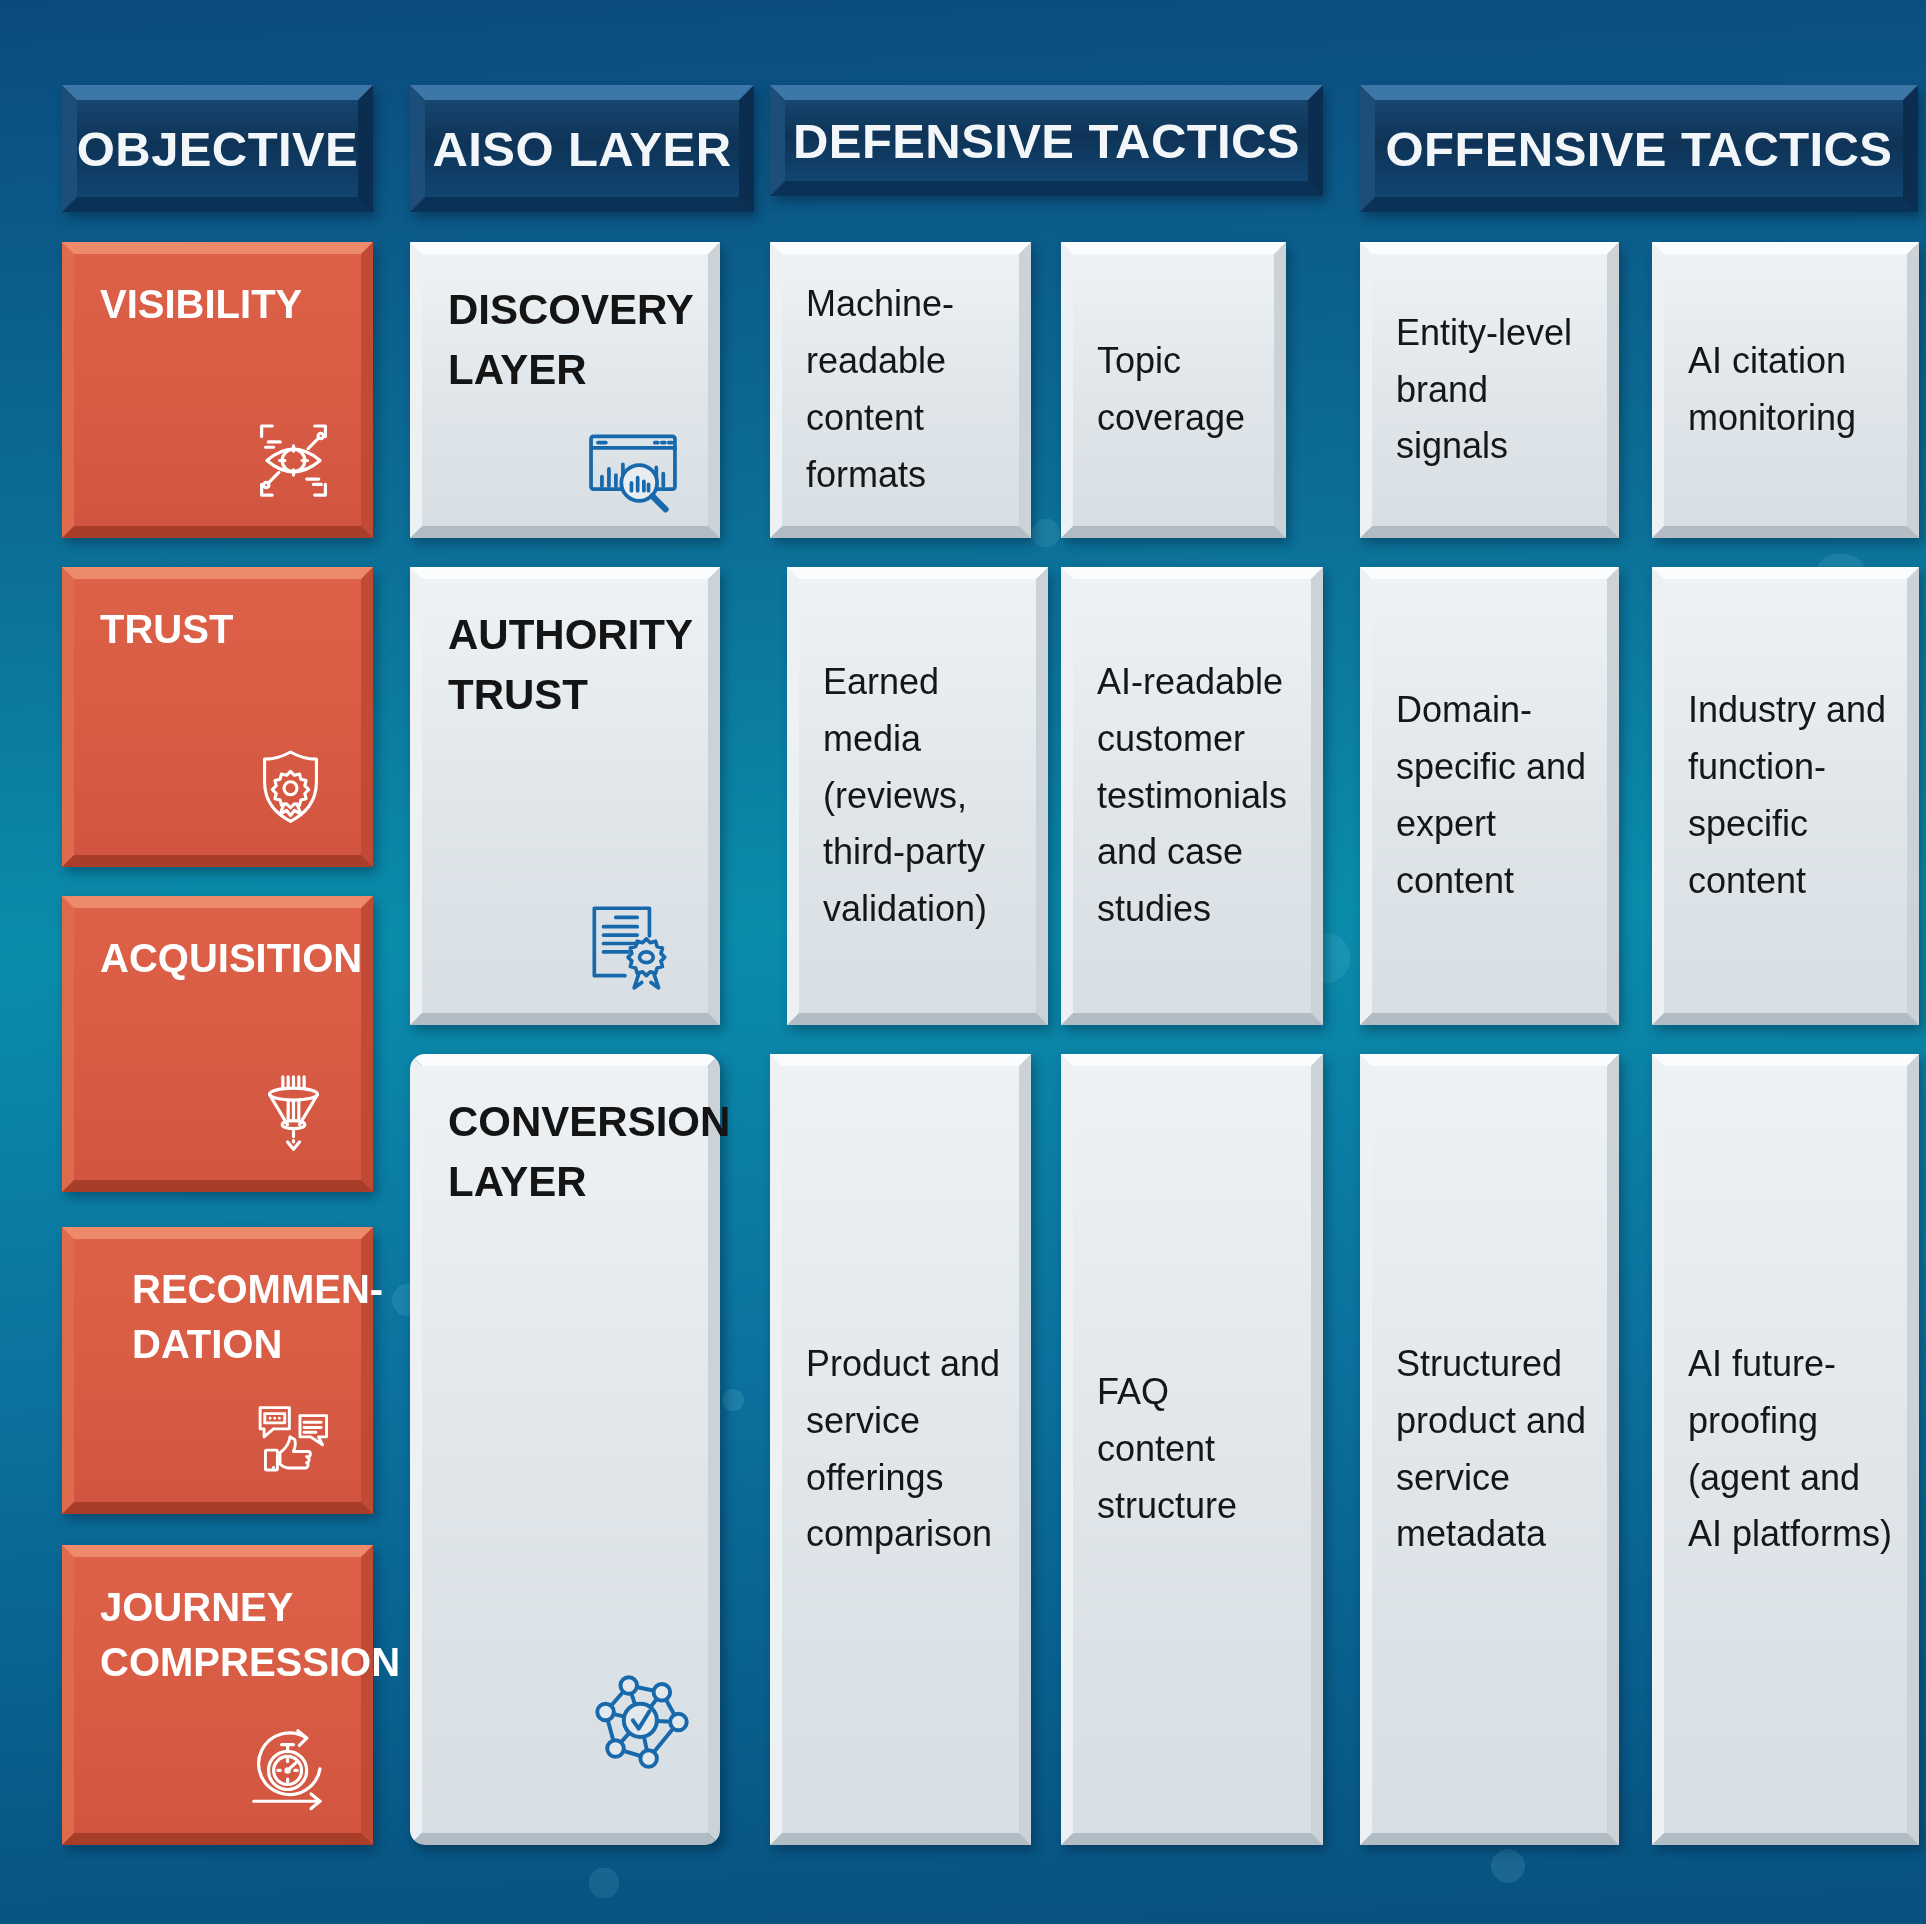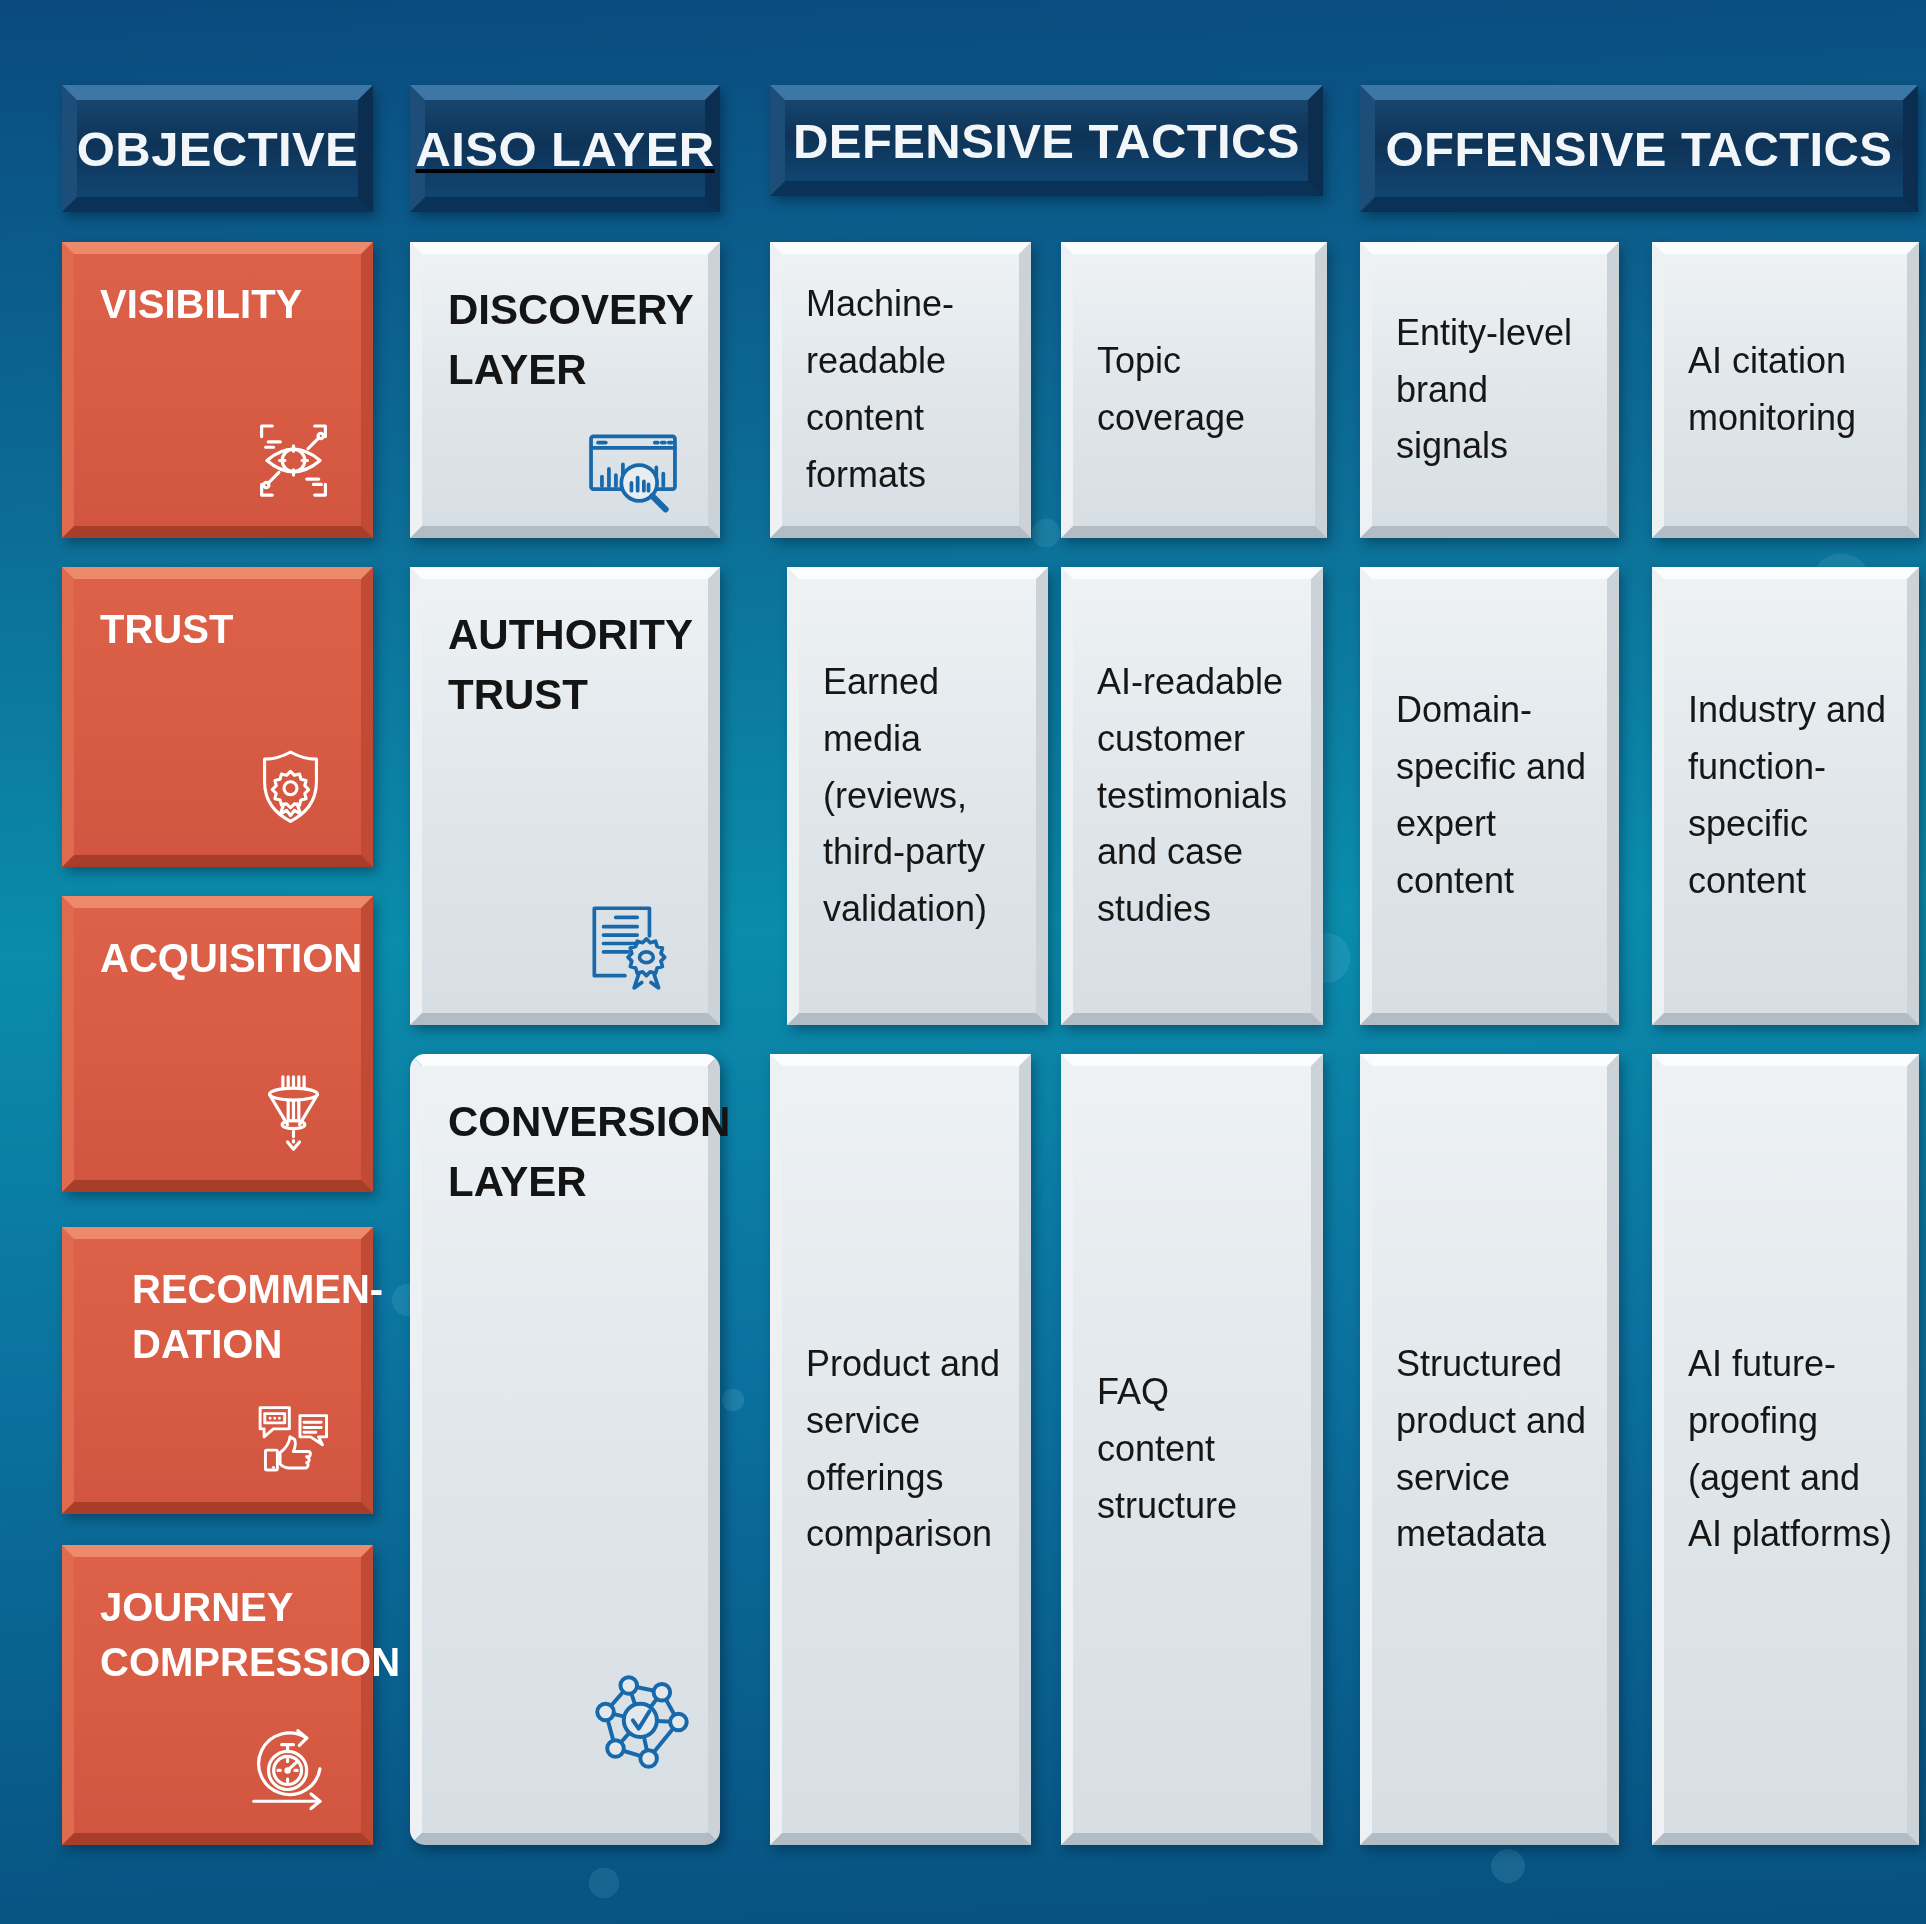--- a/index.html
+++ b/index.html
@@ -69,21 +69,21 @@
   .ic-blue{color:#1769ac;}
 </style>
 </head>
 <body>
 
 <div>
 
   <div class="box hdr" style="left:62px;top:85px;width:311px;height:127px;">
     <span class="hdr-label">OBJECTIVE</span>
   </div>
-  <div class="box hdr" style="left:410px;top:85px;width:310px;height:127px;text-decoration:underline;">
+  <div class="box hdr" style="left:410px;top:85px;width:344px;height:127px;">
     <span class="hdr-label">AISO LAYER</span>
   </div>
   <div class="box hdr" style="left:770px;top:85px;width:553px;height:111px;">
     <span class="hdr-label">DEFENSIVE TACTICS</span>
   </div>
   <div class="box hdr" style="left:1360px;top:85px;width:558px;height:127px;">
     <span class="hdr-label">OFFENSIVE TACTICS</span>
   </div>
 
   <div class="box obj" style="left:62px;top:242px;width:311px;height:296px;">
@@ -214,21 +214,21 @@
         <circle cx="36" cy="54" r="5" fill="#e3e8ec"></circle>
         <circle cx="31" cy="31" r="10" fill="#e3e8ec"></circle>
         <path d="M26.5 31 L30 36 L36.5 25.5"></path>
       </svg>
     </div>
   </div>
 
   <div class="box gry cellflex" style="left:770px;top:242px;width:261px;height:296px;">
     <div class="cell-text">Machine-readable content formats</div>
   </div>
-  <div class="box gry cellflex" style="left:1061px;top:242px;width:266px;height:296px;">
+  <div class="box gry cellflex" style="left:1061px;top:242px;width:225px;height:296px;">
     <div class="cell-text">Topic coverage</div>
   </div>
   <div class="box gry cellflex" style="left:787px;top:567px;width:261px;height:458px;">
     <div class="cell-text">Earned media (reviews, third-party validation)</div>
   </div>
   <div class="box gry cellflex" style="left:1061px;top:567px;width:262px;height:458px;">
     <div class="cell-text">AI-readable customer testimonials and case studies</div>
   </div>
   <div class="box gry cellflex" style="left:770px;top:1054px;width:261px;height:791px;">
     <div class="cell-text">Product and service offerings comparison</div>

